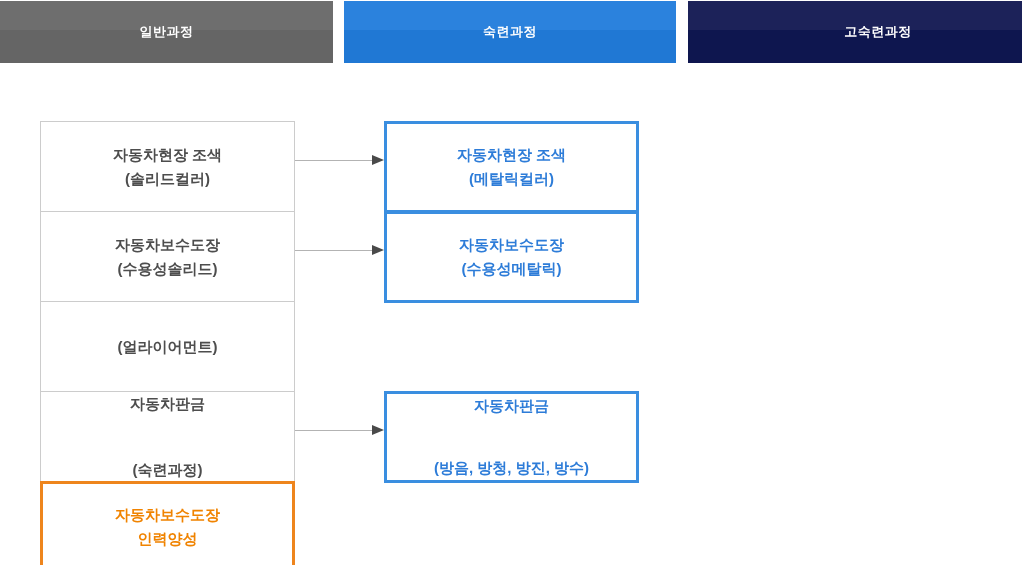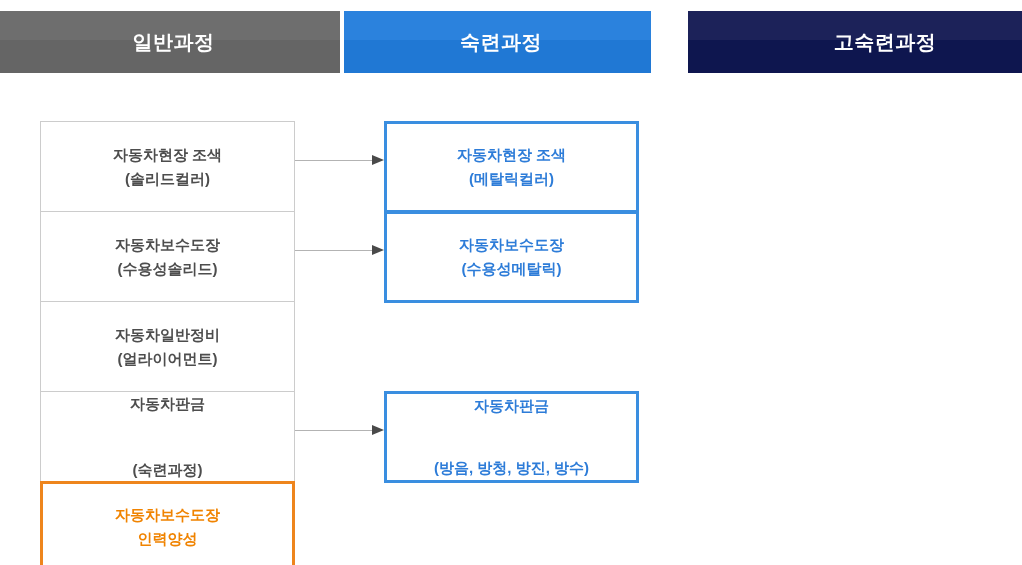--- a/index.html
+++ b/index.html
@@ -11,37 +11,36 @@
   .stage {
     position: relative;
     width: 1022px;
     height: 565px;
     background: #ffffff;
     overflow: hidden;
   }
   
   .course-header {
     position: absolute;
-    top: 11px;
+    top: 1px;
     height: 62px;
     display: flex;
     align-items: center;
     justify-content: center;
     color: #ffffff;
-    font-size: 20px;
+    font-size: 13px;
     font-weight: bold;
     letter-spacing: 0.5px;
-    padding-left: 7px;
   }
   .hdr-gray {
     left: 0; width: 333px;
     background: linear-gradient(to bottom, #6e6e6e 0%, #6e6e6e 47%, #656565 47%, #656565 100%);
   }
   .hdr-blue {
-    left: 344px; width: 300px;
+    left: 344px; width: 332px;
     background: linear-gradient(to bottom, #2b82dd 0%, #2b82dd 47%, #2078d4 47%, #2078d4 100%);
   }
   .hdr-navy {
     left: 688px; width: 380px;
     background: linear-gradient(to bottom, #1c2259 0%, #1c2259 47%, #0e164f 47%, #0e164f 100%);
   }
   
   .box {
     position: absolute;
     width: 255px;
@@ -116,21 +115,20 @@
 
   <div class="box col-general row1">
     <span>자동차현장 조색</span>
     <span>(솔리드컬러)</span>
   </div>
   <div class="box col-general row2">
     <span>자동차보수도장</span>
     <span>(수용성솔리드)</span>
   </div>
   <div class="box col-general row3">
-    <span>자동차일반정비</span>
     <span>(얼라이어먼트)</span>
   </div>
   <div class="box col-general row4">
     <span>자동차판금</span>
     <span>(숙련과정)</span>
   </div>
   <div class="box col-general row5 orange">
     <span>자동차보수도장</span>
     <span>인력양성</span>
   </div>

